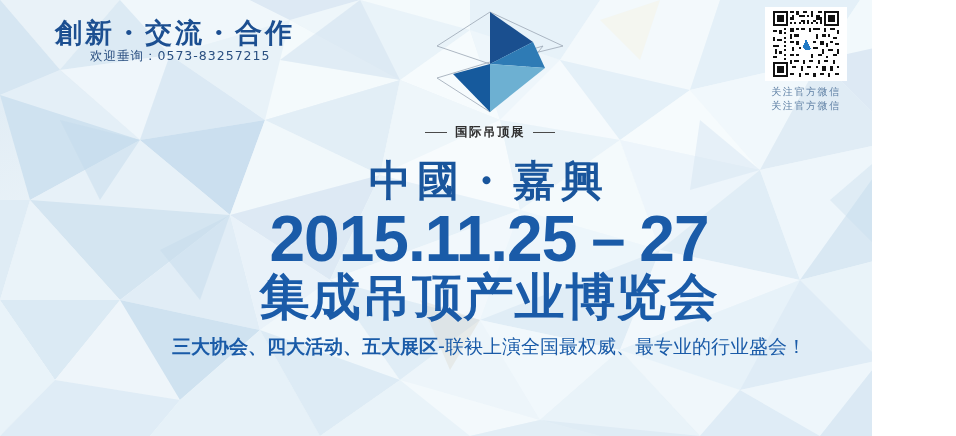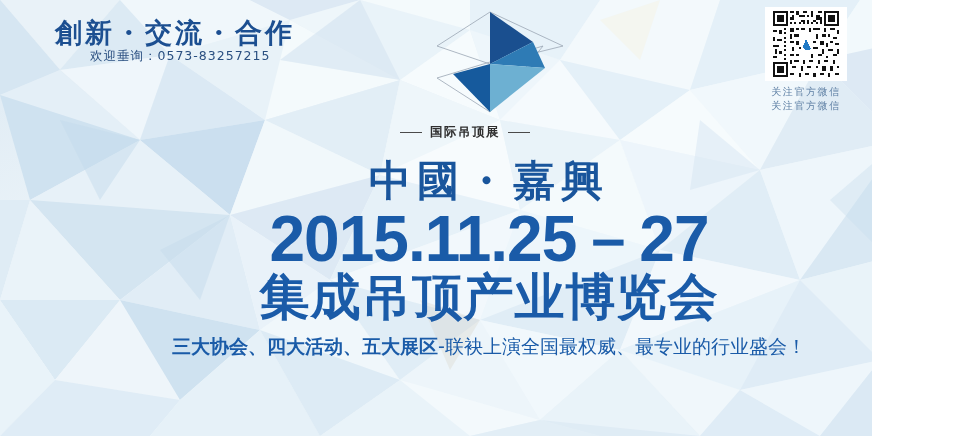--- a/index.html
+++ b/index.html
@@ -61,20 +61,21 @@
     font-size:25px;
     font-weight:300;
     letter-spacing:2.5px;
     color:#3b3b3b;
     line-height:1;
   }
   #logo-subline{
     margin-top:6px;
     display:flex;
     align-items:center;
+    justify-content:center;
     gap:8px;
   }
   .sub-dash{
     display:inline-block;
     width:22px;
     height:1.5px;
     background:#4a4a4a;
   }
   #logo-subtitle{
     font-family:"DejaVu Sans","Liberation Sans",sans-serif;

